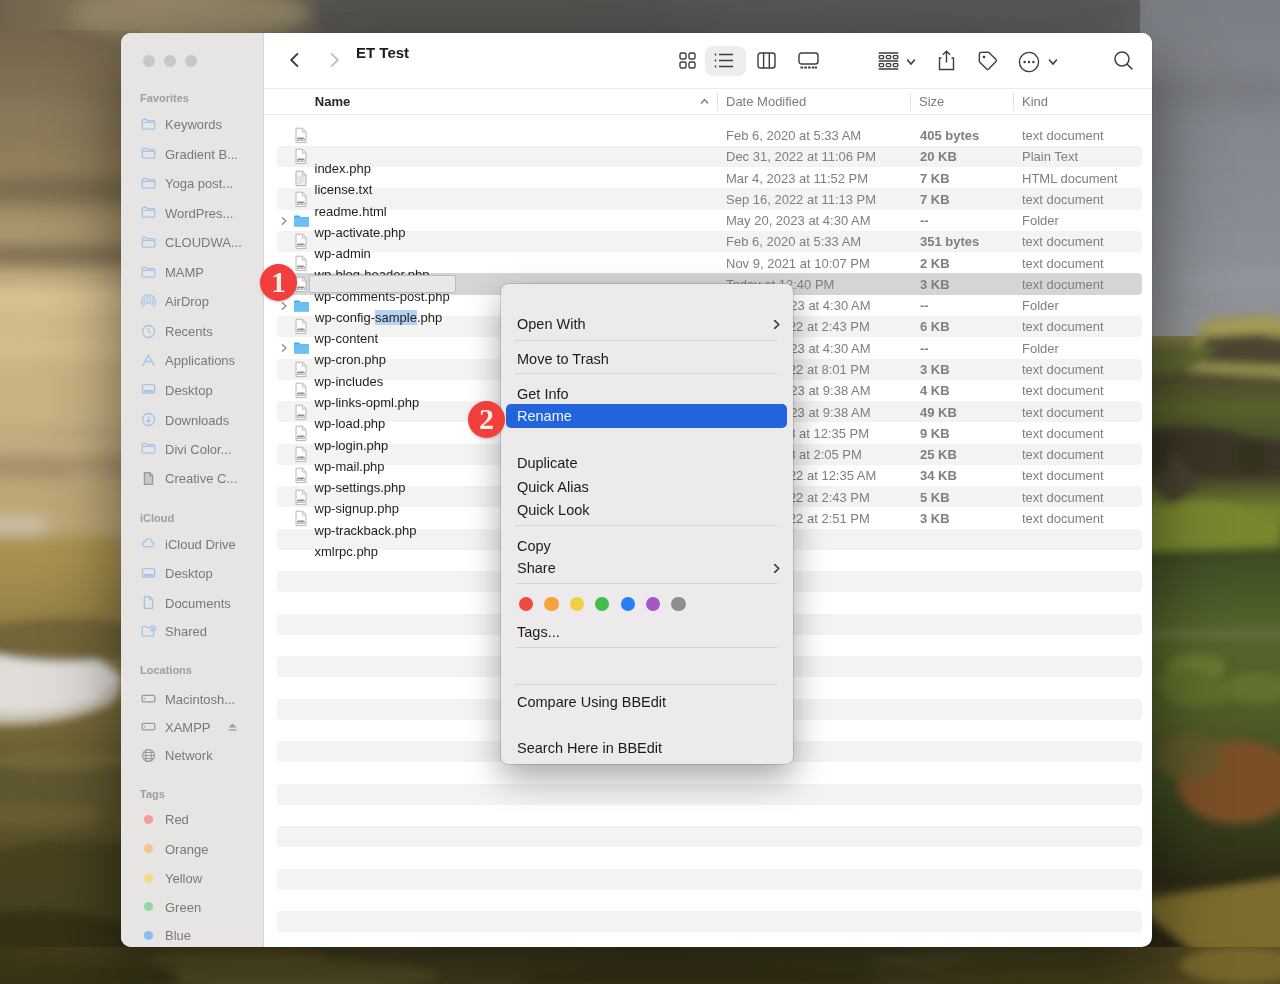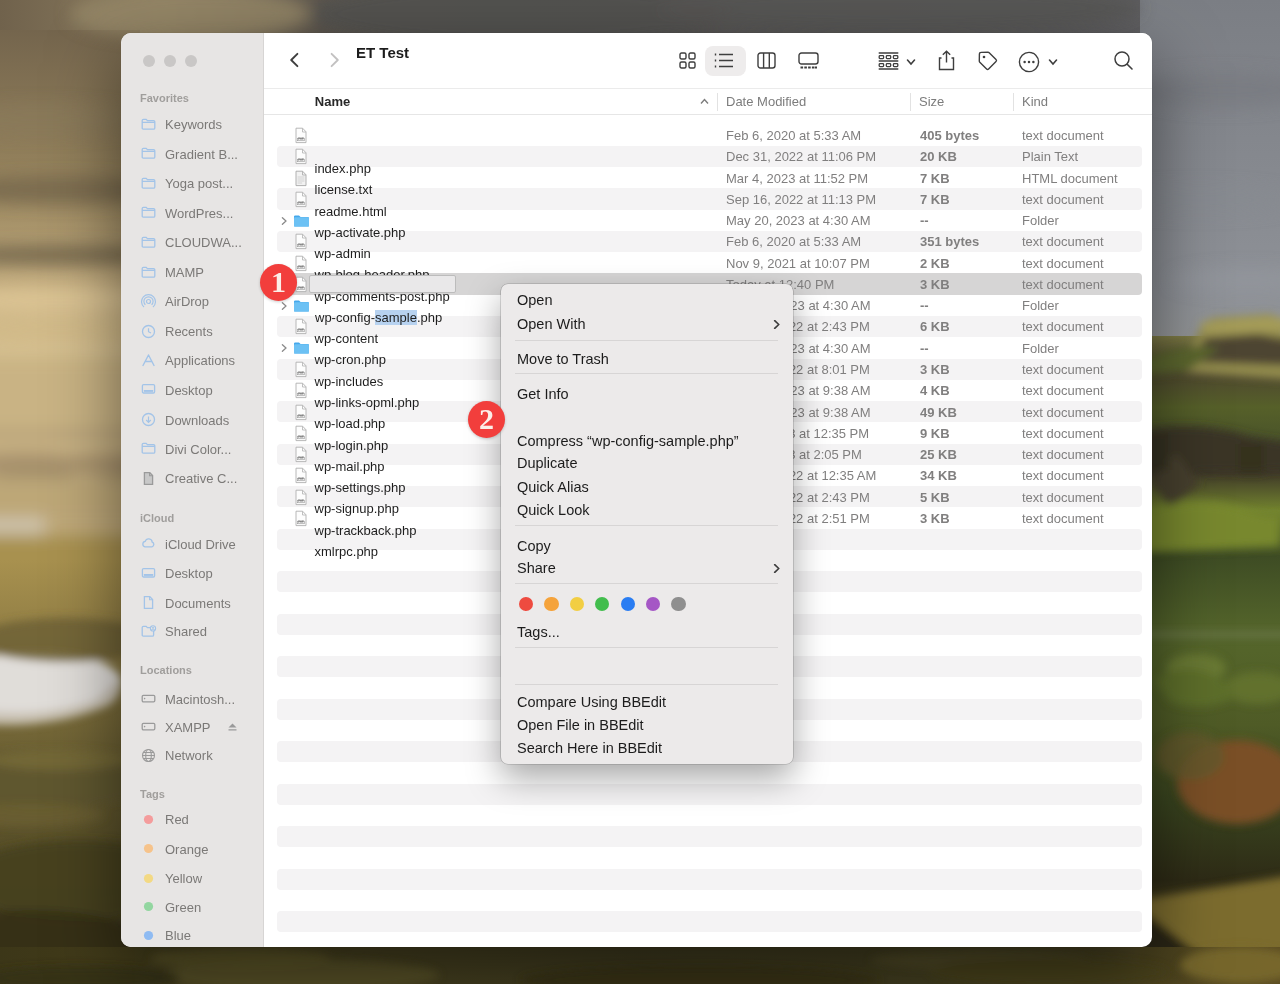--- a/index.html
+++ b/index.html
@@ -686,39 +686,36 @@
             </svg></span>
           <span class="nm" style="left:50.5px">xmlrpc.php</span>
           <span class="sec" style="left:462px">Sep 20, 2022 at 2:51 PM</span>
           <span class="sec szr">3 KB</span>
           <span class="sec" style="left:758px">text document</span>
         </div>
   </div>
  </div>
 </div>
 <div id="menu">
-<div class="mit" style="top:4.8px">
-      <span class="mtx">Open</span>
-    </div>
 <div class="mit" style="top:28.5px">
       <span class="mtx">Open With</span>
       <svg style="position:absolute;left:271.0px;top:7.5px" width="9" height="9" viewBox="0 0 9 9">
         <path d="M2.6999999999999997 0.72 L6.75 4.5 L2.6999999999999997 8.280000000000001" fill="none" stroke="#3c3c3c" stroke-width="1.7" stroke-linecap="round" stroke-linejoin="round"></path>
       </svg>
     </div>
 <div class="msep" style="top:55.7px"></div>
 <div class="mit" style="top:63.0px">
       <span class="mtx">Move to Trash</span>
     </div>
 <div class="msep" style="top:88.5px"></div>
 <div class="mit" style="top:98.1px">
       <span class="mtx">Get Info</span>
     </div>
-<div class="mit" style="top:145.7px">
-      <span class="mtx">Compress “wp-config-sample.php”</span>
+<div class="mhl" style="top:120.3px">
+      <span class="mhlt">Rename</span>
     </div>
 <div class="mit" style="top:167.9px">
       <span class="mtx">Duplicate</span>
     </div>
 <div class="mit" style="top:191.7px">
       <span class="mtx">Quick Alias</span>
     </div>
 <div class="mit" style="top:214.7px">
       <span class="mtx">Quick Look</span>
     </div>
@@ -743,21 +740,18 @@
       <span class="mdot" style="left:170.8px;background:#8f8f8f"></span>
     </div>
 <div class="mit" style="top:336.1px">
       <span class="mtx">Tags...</span>
     </div>
 <div class="msep" style="top:362.5px"></div>
 <div class="msep" style="top:399.9px"></div>
 <div class="mit" style="top:406.3px">
       <span class="mtx">Compare Using BBEdit</span>
     </div>
-<div class="mit" style="top:429.5px">
-      <span class="mtx">Open File in BBEdit</span>
-    </div>
 <div class="mit" style="top:452.9px">
       <span class="mtx">Search Here in BBEdit</span>
     </div>
 </div>
 <div class="badge" style="left:259.9px;top:263.9px">1</div>
 <div class="badge" style="left:468.1px;top:401px">2</div>
 
 </body></html>

